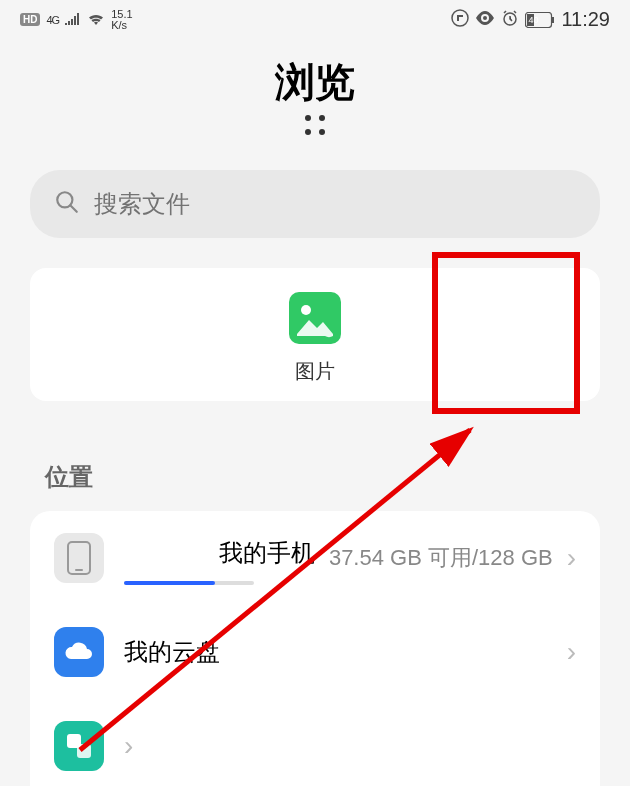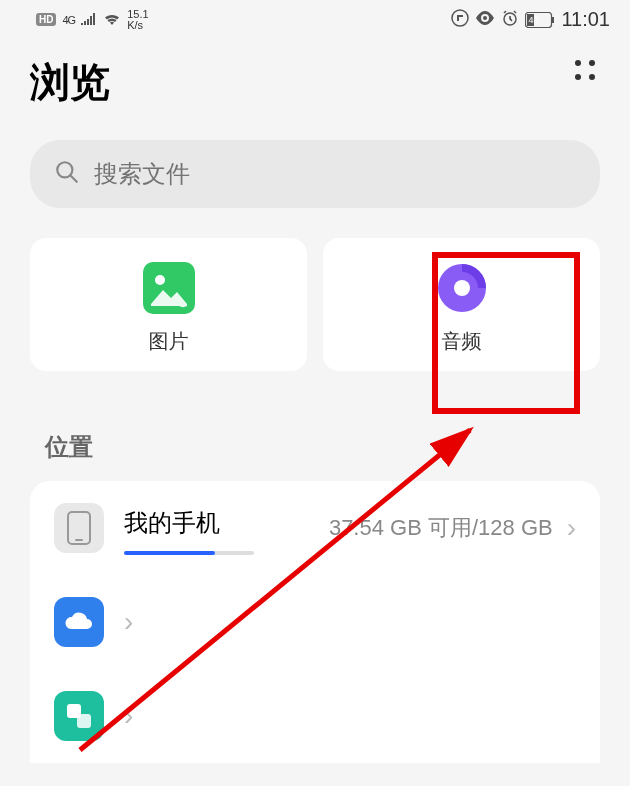--- a/index.html
+++ b/index.html
@@ -12,32 +12,33 @@
       position: relative;
     }
     .status-bar {
       display: flex;
       justify-content: space-between;
       align-items: center;
       padding: 8px 20px 4px;
       font-size: 16px;
       color: #333;
     }
-    .status-left { display: flex; align-items: center; gap: 6px; font-size: 14px; margin-left: 16px; }
+    .status-left { display: flex; align-items: center; gap: 6px; font-size: 14px; }
     .status-right { display: flex; align-items: center; gap: 6px; }
     .hd-badge {
       background: #888; color: #fff; font-size: 10px; font-weight: bold;
       padding: 1px 3px; border-radius: 3px;
     }
     .sig { font-size: 11px; letter-spacing: -1px; }
     .kbs { font-size: 11px; line-height: 1; }
     .time { font-size: 20px; font-weight: 400; }
     .header {
-      display: flex; justify-content: space-between; align-items: flex-start;
+      display: flex; justify-content: space-between; align-items: center;
       padding: 20px 30px 30px;
+      flex-direction: column;
     }
     .title { font-size: 40px; font-weight: 600; color: #000; }
     .more-dots { width: 30px; height: 30px; display: flex; flex-wrap: wrap; gap: 8px; align-content: center; justify-content: center; }
     .more-dots span { width: 6px; height: 6px; border-radius: 50%; background: #333; }
     .search-bar {
       margin: 0 30px 30px; background: #e8e8e8; border-radius: 30px;
       padding: 18px 24px; display: flex; align-items: center; gap: 14px;
     }
     .search-icon { flex-shrink: 0; }
     .search-text { color: #737373; font-size: 24px; }
@@ -70,21 +71,21 @@
       gap: 20px; position: relative;
     }
     .loc-icon {
       width: 50px; height: 50px; border-radius: 12px;
       display: flex; align-items: center; justify-content: center;
       flex-shrink: 0;
     }
     .loc-text { flex: 1; display: flex; flex-direction: column; gap: 4px; }
     .loc-name { font-size: 24px; color: #000; }
     .loc-info { font-size: 22px; color: #888; }
-    .loc-row.phone .loc-text { position: relative; }
+    .loc-row.phone .loc-text { position: relative; text-align: right; }
     .loc-row.phone .loc-name { padding-bottom: 10px; }
     .progress {
       position: absolute; bottom: -6px; left: 0; width: 130px; height: 4px;
       background: #ddd; border-radius: 2px;
     }
     .progress-fill { width: 70%; height: 100%; background: #2962ff; border-radius: 2px; }
     .chevron { color: #bbb; font-size: 28px; flex-shrink: 0; }
     .row-flex { display: flex; align-items: center; gap: 14px; width: 100%; }
   </style>
 </head>
@@ -128,21 +129,21 @@
         </svg>
     </span>
     <span style="display:inline-flex;align-items:center;">
       <svg width="30" height="16" viewBox="0 0 30 16">
           <rect x="0.5" y="0.5" width="26" height="15" rx="3" fill="none" stroke="#555" stroke-width="1.2"></rect>
           <rect x="27" y="5" width="2" height="6" fill="#555"></rect>
           <rect x="2" y="2" width="7" height="12" fill="#555"></rect>
         </svg>
       <span style="position:absolute;font-size:9px;color:#fff;margin-left:3px;">40</span>
     </span>
-    <span class="time">11:01</span>
+    <span class="time">11:29</span>
   </div>
 </div>
 
 <div class="header">
   <div class="title">浏览</div>
   <div class="more-dots">
     <span></span>
       <span></span>
       <span></span>
       <span></span>
@@ -162,30 +163,20 @@
 <div class="categories">
   <div class="cat-item">
     <div class="cat-icon">
       <svg width="52" height="52" viewBox="0 0 52 52">
           <rect width="52" height="52" rx="10" fill="#30c965"></rect>
           <circle cx="17" cy="18" r="5" fill="#fff"></circle>
           <path fill="#fff" d="M8 42l12-14 8 8 6-6 10 12v2a8 8 0 01-8 0H8z" opacity="0.9"></path>
         </svg>
     </div>
     <span class="cat-label">图片</span>
-  </div>
-  <div class="cat-item">
-    <div class="cat-icon">
-      <svg width="52" height="52" viewBox="0 0 52 52">
-          <circle cx="26" cy="26" r="24" fill="#8a5cf6"></circle>
-          <circle cx="26" cy="26" r="8" fill="#fff"></circle>
-          <path fill="#6d3de8" d="M26 2a24 24 0 0124 24h-8A16 16 0 0026 10z"></path>
-        </svg>
-    </div>
-    <span class="cat-label">音频</span>
   </div>
 </div>
 
 <div class="highlight-box"></div>
 <svg class="arrow" viewBox="0 0 430 380">
   <defs>
       <marker id="ah" markerWidth="10" markerHeight="10" refX="8" refY="3" orient="auto">
         <path d="M0,0 L9,3 L0,6 z" fill="#e60000"></path>
       </marker>
     </defs>
@@ -212,20 +203,23 @@
       <span class="loc-info">37.54 GB 可用/128 GB</span>
       <span class="chevron">›</span>
     </div>
   </div>
   <div class="loc-row">
     <div class="loc-icon" style="background:#2f80ed">
       <svg width="32" height="22" viewBox="0 0 32 22">
           <path fill="#fff" d="M24 8a8 8 0 00-15-2A6 6 0 008 18h16a5 5 0 000-10z"></path>
         </svg>
     </div>
+    <div class="loc-text">
+      <span class="loc-name">我的云盘</span>
+    </div>
     <span class="chevron">›</span>
   </div>
   <div class="loc-row">
     <div class="loc-icon" style="background:#1dbf9f">
       <svg width="30" height="30" viewBox="0 0 30 30">
           <rect x="3" y="3" width="14" height="14" rx="3" fill="#fff"></rect>
           <rect x="13" y="13" width="14" height="14" rx="3" fill="#fff" opacity="0.85"></rect>
         </svg>
     </div>
     <span class="chevron">›</span>

